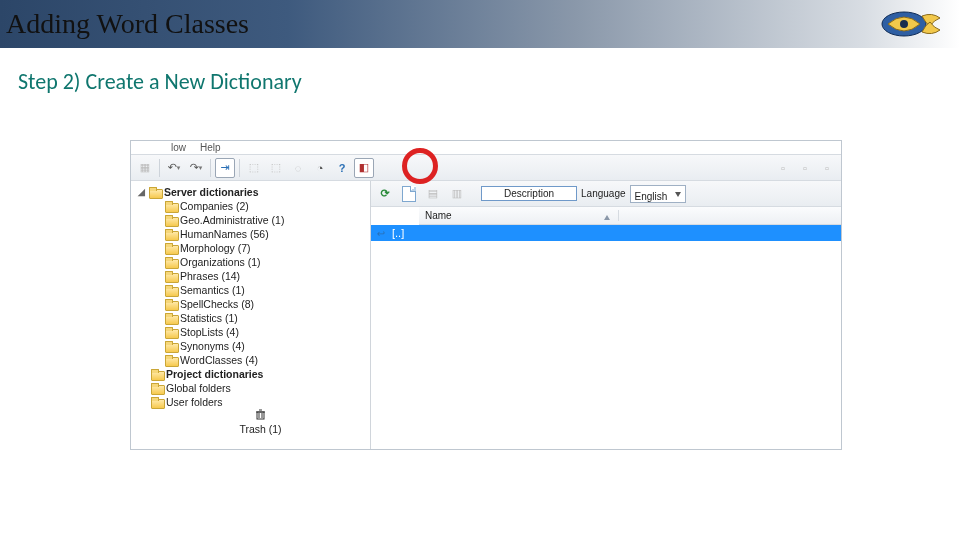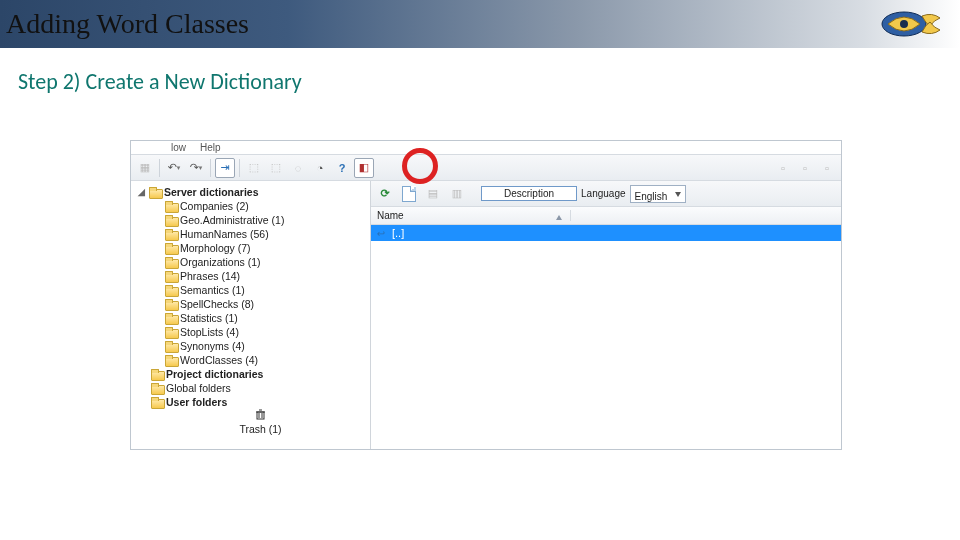--- a/index.html
+++ b/index.html
@@ -88,21 +88,21 @@
   .lang-select {
     border:1px solid #9fb0c4; background:#fff; font-size:10px; height:18px;
     padding:0 18px 0 4px; position:relative; display:flex; align-items:flex-end;
   }
   .lang-select::after {
     content:""; position:absolute; right:4px; top:6px;
     border-left:3px solid transparent; border-right:3px solid transparent; border-top:5px solid #555;
   }
   .col-header {
     height:18px; border-bottom:1px solid #d6dbe1; background:linear-gradient(#fbfcfd,#edf0f4);
-    display:flex; align-items:center; font-size:10px; position:relative;
+    display:flex; align-items:center; font-size:10px; position:relative;margin-left:48px;
   }
   .col-header .col1 { width:200px; padding-left:6px; border-right:1px solid #d6dbe1; position:relative; }
   .sort-caret { position:absolute; right:8px; top:5px; width:0; height:0;
     border-left:3px solid transparent; border-right:3px solid transparent; border-bottom:5px solid #8a97a8; }
   .list-body { flex:1; background:#fff; }
   .list-row {
     height:16px; display:flex; align-items:center; gap:5px; padding-left:4px;
   }
   .list-row.sel { background:#1e90ff; color:#fff; }
   .mini-icon { width:12px; height:12px; display:inline-flex; align-items:center; justify-content:center; font-size:10px; color:#2a6fb5; }
@@ -241,21 +241,21 @@
           </div>
         <div id="tree-siblings">
             <div class="tree-row bold" style="padding-left: 16px;">
               <span class="folder-icon"></span>
               <span>Project dictionaries</span>
             </div>
             <div class="tree-row" style="padding-left: 16px;">
               <span class="folder-icon"></span>
               <span>Global folders</span>
             </div>
-            <div class="tree-row" style="padding-left: 16px; font-weight: bold;">
+            <div class="tree-row" style="padding-left: 16px;">
               <span class="folder-icon"></span>
               <span>User folders</span>
             </div>
             <div class="tree-row" style="padding-left: 16px; flex-direction: column;">
               <span class="trash-icon"><svg viewBox="0 0 11 11">
                   <rect x="2" y="3" width="7" height="7" fill="none" stroke="#333"></rect>
                   <line x1="1" y1="3" x2="10" y2="3" stroke="#333"></line>
                   <line x1="4" y1="1" x2="7" y2="1" stroke="#333"></line>
                   <line x1="4" y1="4" x2="4" y2="9" stroke="#333"></line>
                   <line x1="7" y1="4" x2="7" y2="9" stroke="#333"></line>

